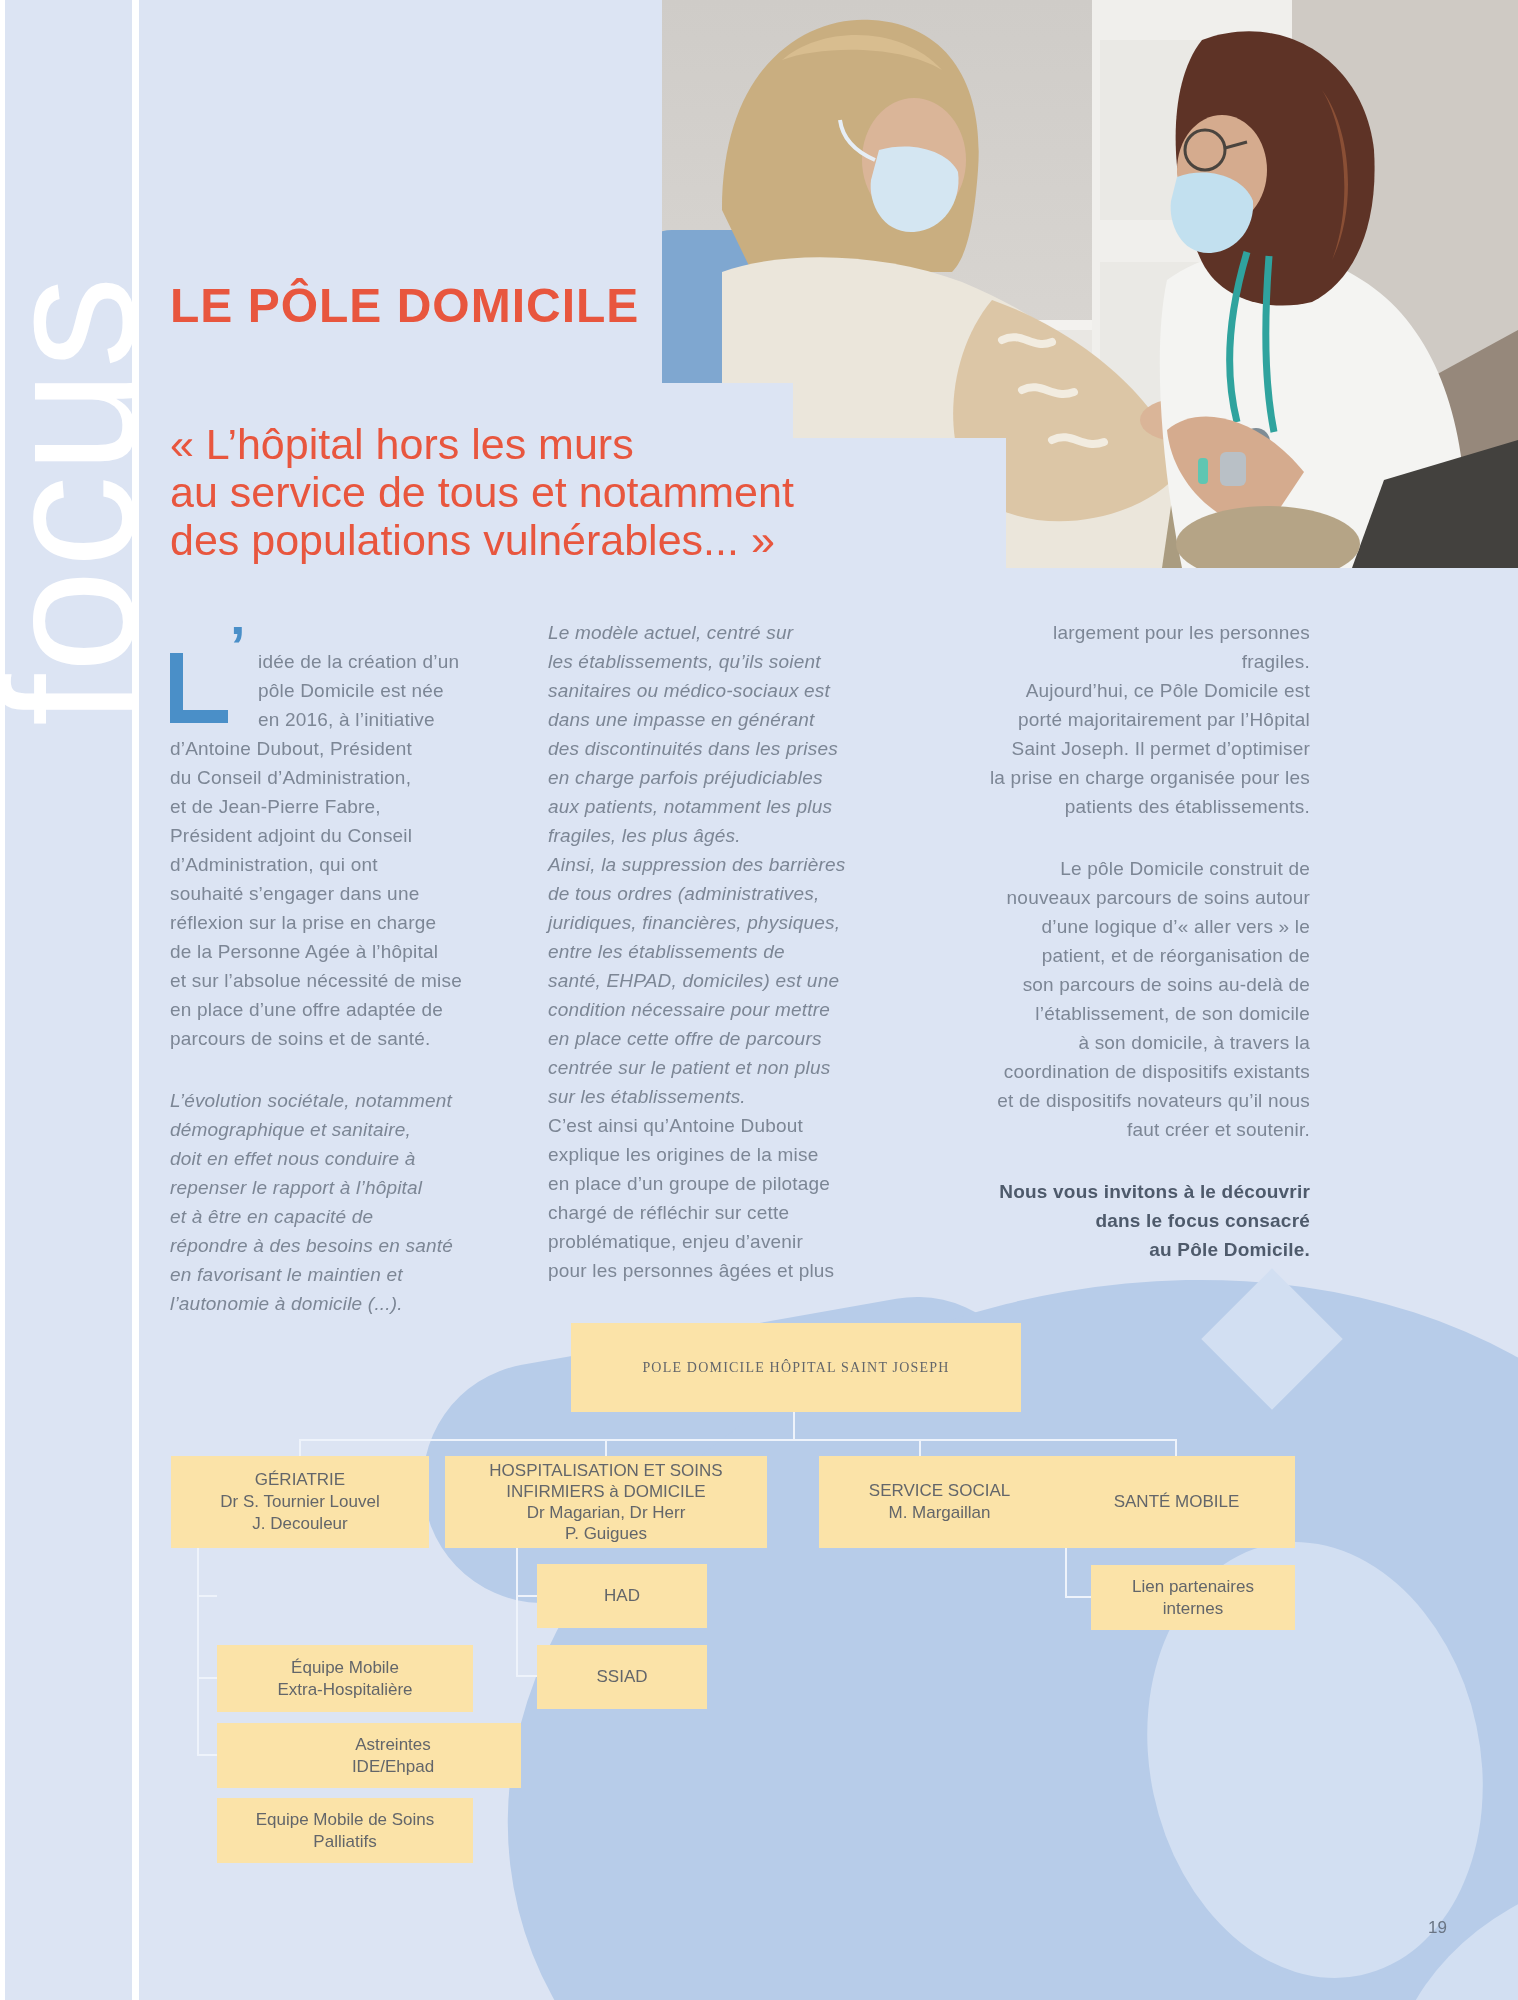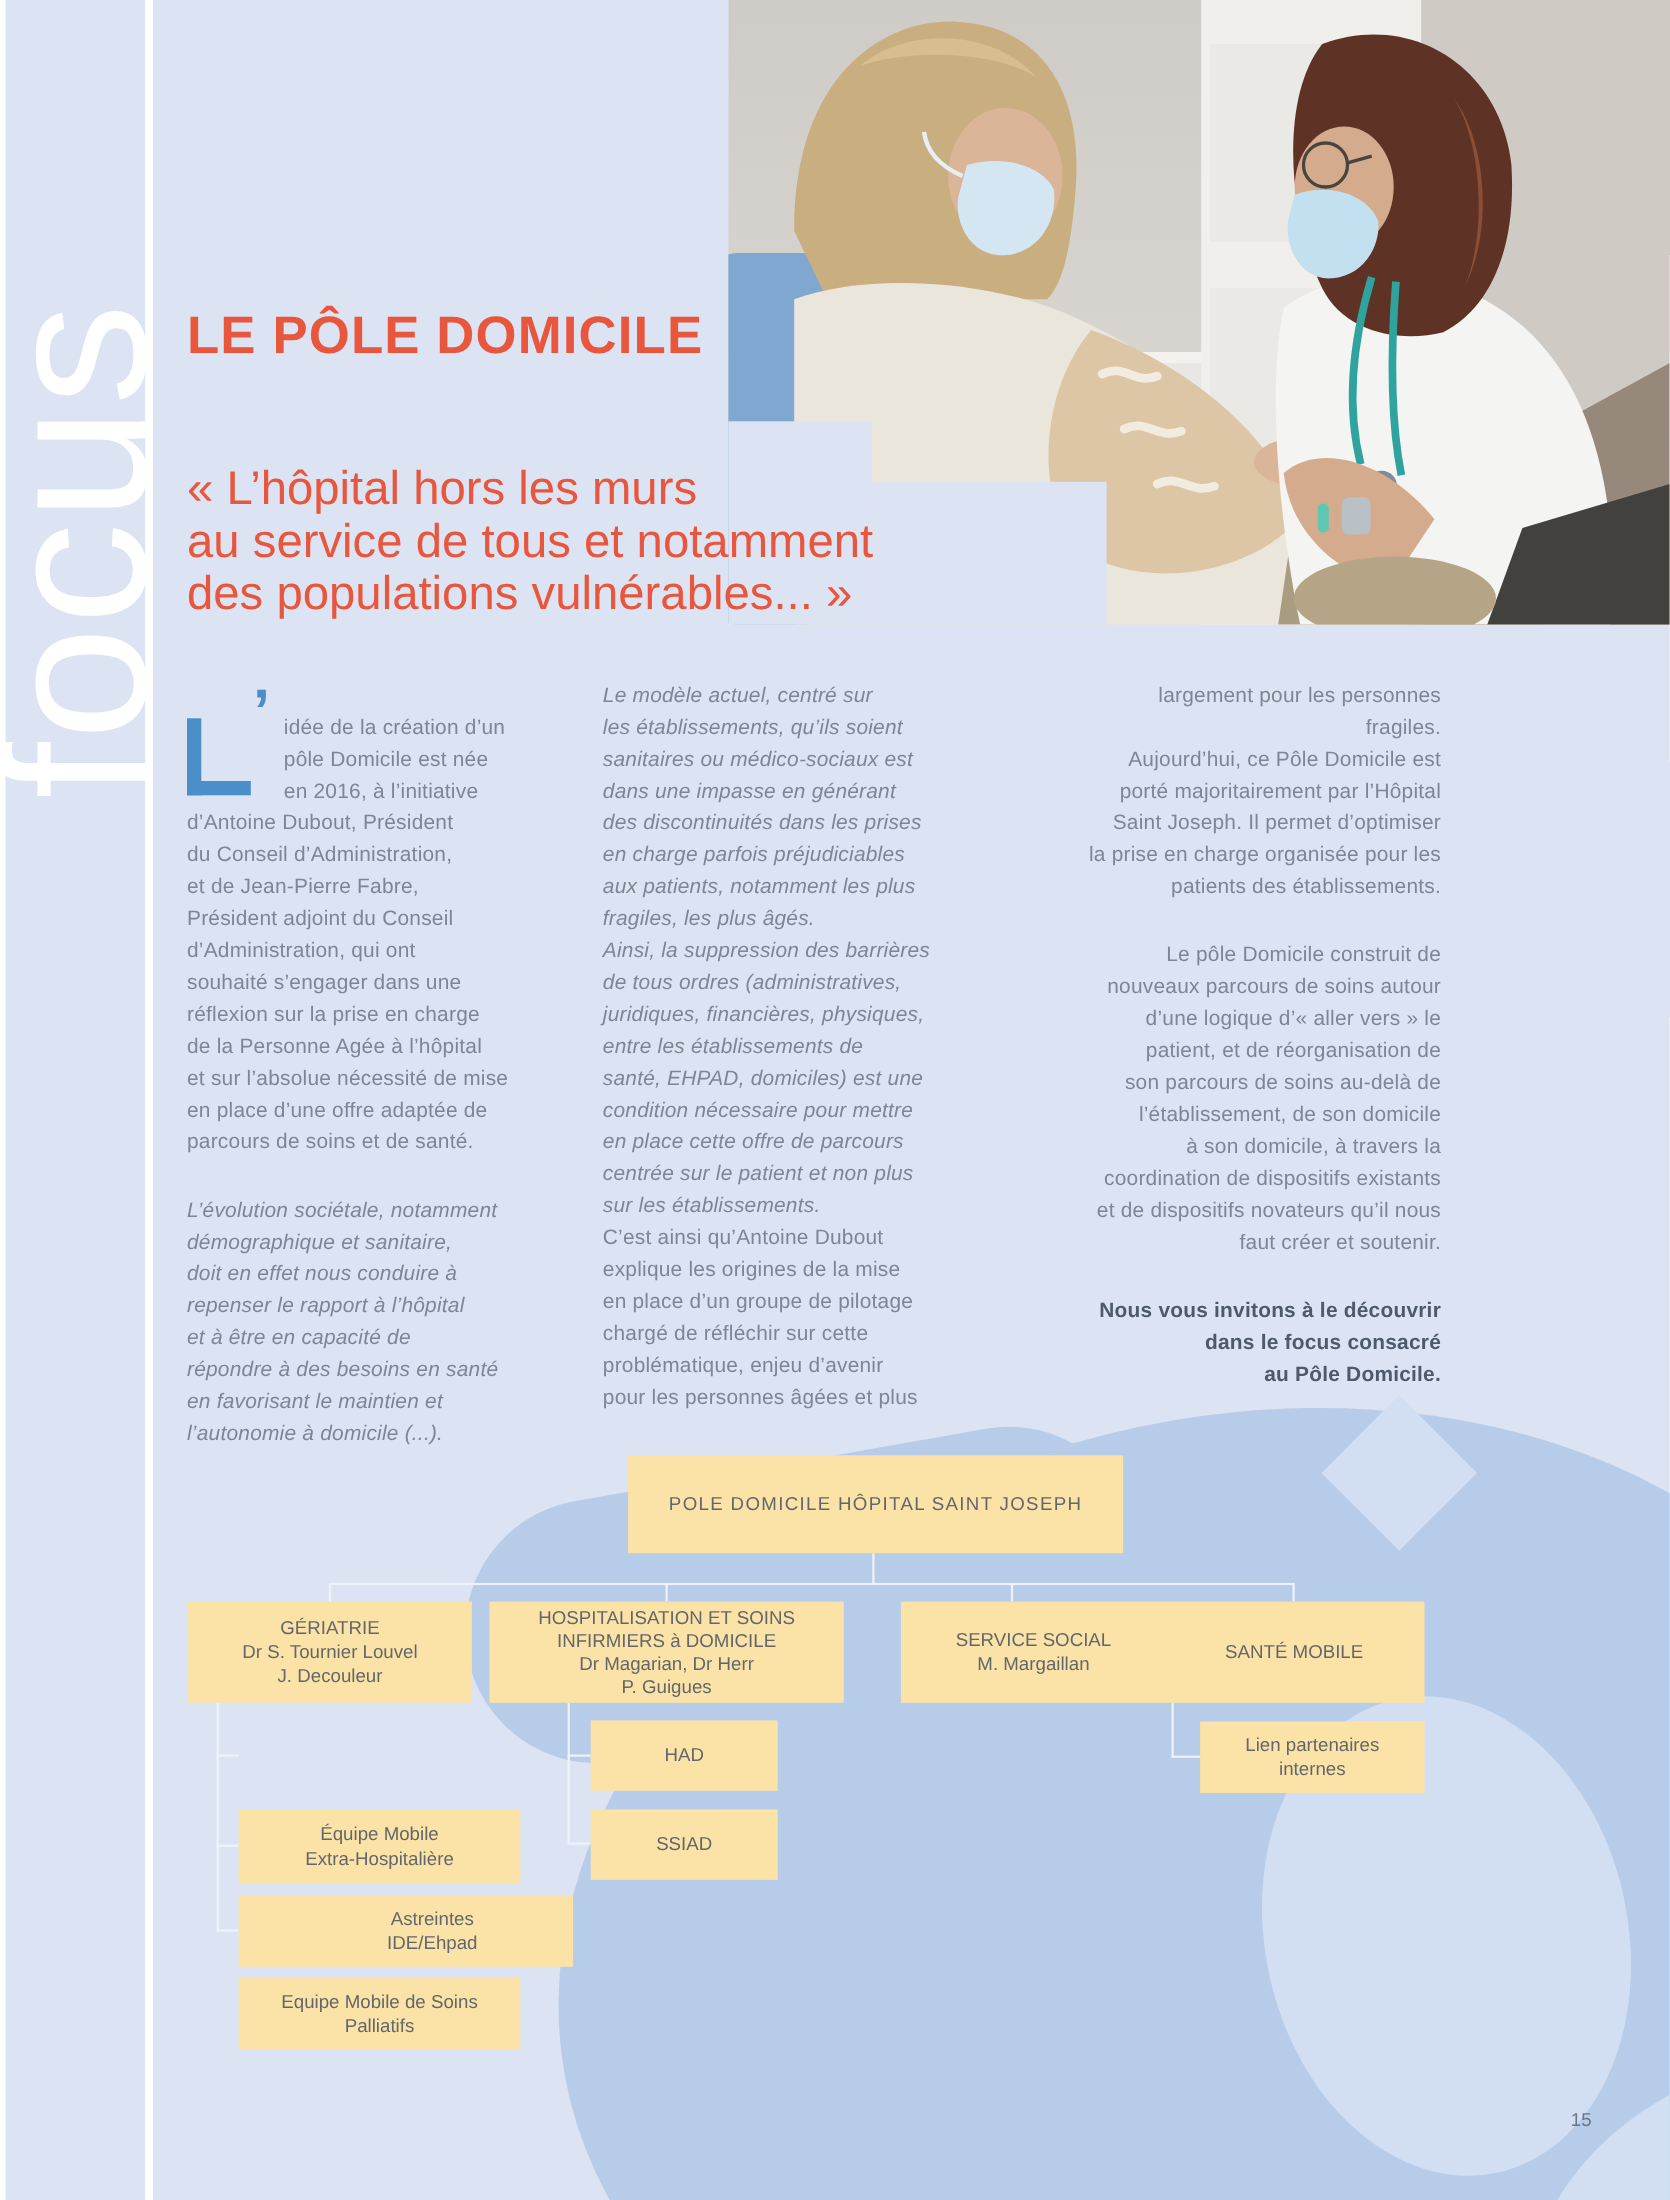--- a/index.html
+++ b/index.html
@@ -50,21 +50,21 @@
   
   .dropcap{position:relative;float:left;width:86px;height:84px;margin-right:2px;}
   .dropcap-l{position:absolute;left:0;top:6px;width:45px;height:57px;
              border-left:13px solid var(--dropcap);border-bottom:13px solid var(--dropcap);}
   .dropcap-apos{position:absolute;left:60px;top:-16px;font-size:56px;font-weight:700;
                 color:var(--dropcap);}
   
   .obox{position:absolute;background:var(--box-bg);color:var(--box-text);
         display:flex;align-items:center;justify-content:center;text-align:center;
         font-size:17px;line-height:22px;white-space:pre-line;}
-  .oroot{font-size:17px;letter-spacing:1.2px;}
+  .oroot{font-size:14px;letter-spacing:1.2px;font-family:Liberation Serif, serif;}
   .cline{position:absolute;background:var(--line);}
   
   .pagenum{left:1428px;top:1918px;font-size:17px;color:var(--page-num);}
 </style>
 </head>
 <body>
 
 <div class="page">
 
   <div class="wm wm-band" style="left:420px;top:1330px;width:620px;height:240px;transform:rotate(-10deg);"></div>
@@ -241,15 +241,15 @@
 Extra-Hospitalière</div>
   <div class="obox" style="left:217px;top:1723px;width:256px;height:65px;padding-left:48px;">Astreintes
 IDE/Ehpad</div>
   <div class="obox" style="left:217px;top:1798px;width:256px;height:65px;">Equipe Mobile de Soins
 Palliatifs</div>
   <div class="obox" style="left:537px;top:1564px;width:170px;height:64px;">HAD</div>
   <div class="obox" style="left:537px;top:1645px;width:170px;height:64px;">SSIAD</div>
   <div class="obox" style="left:1091px;top:1565px;width:204px;height:65px;">Lien partenaires
 internes</div>
 
-  <div class="abs pagenum">15</div>
+  <div class="abs pagenum">19</div>
 
 </div>
 
 </body></html>

